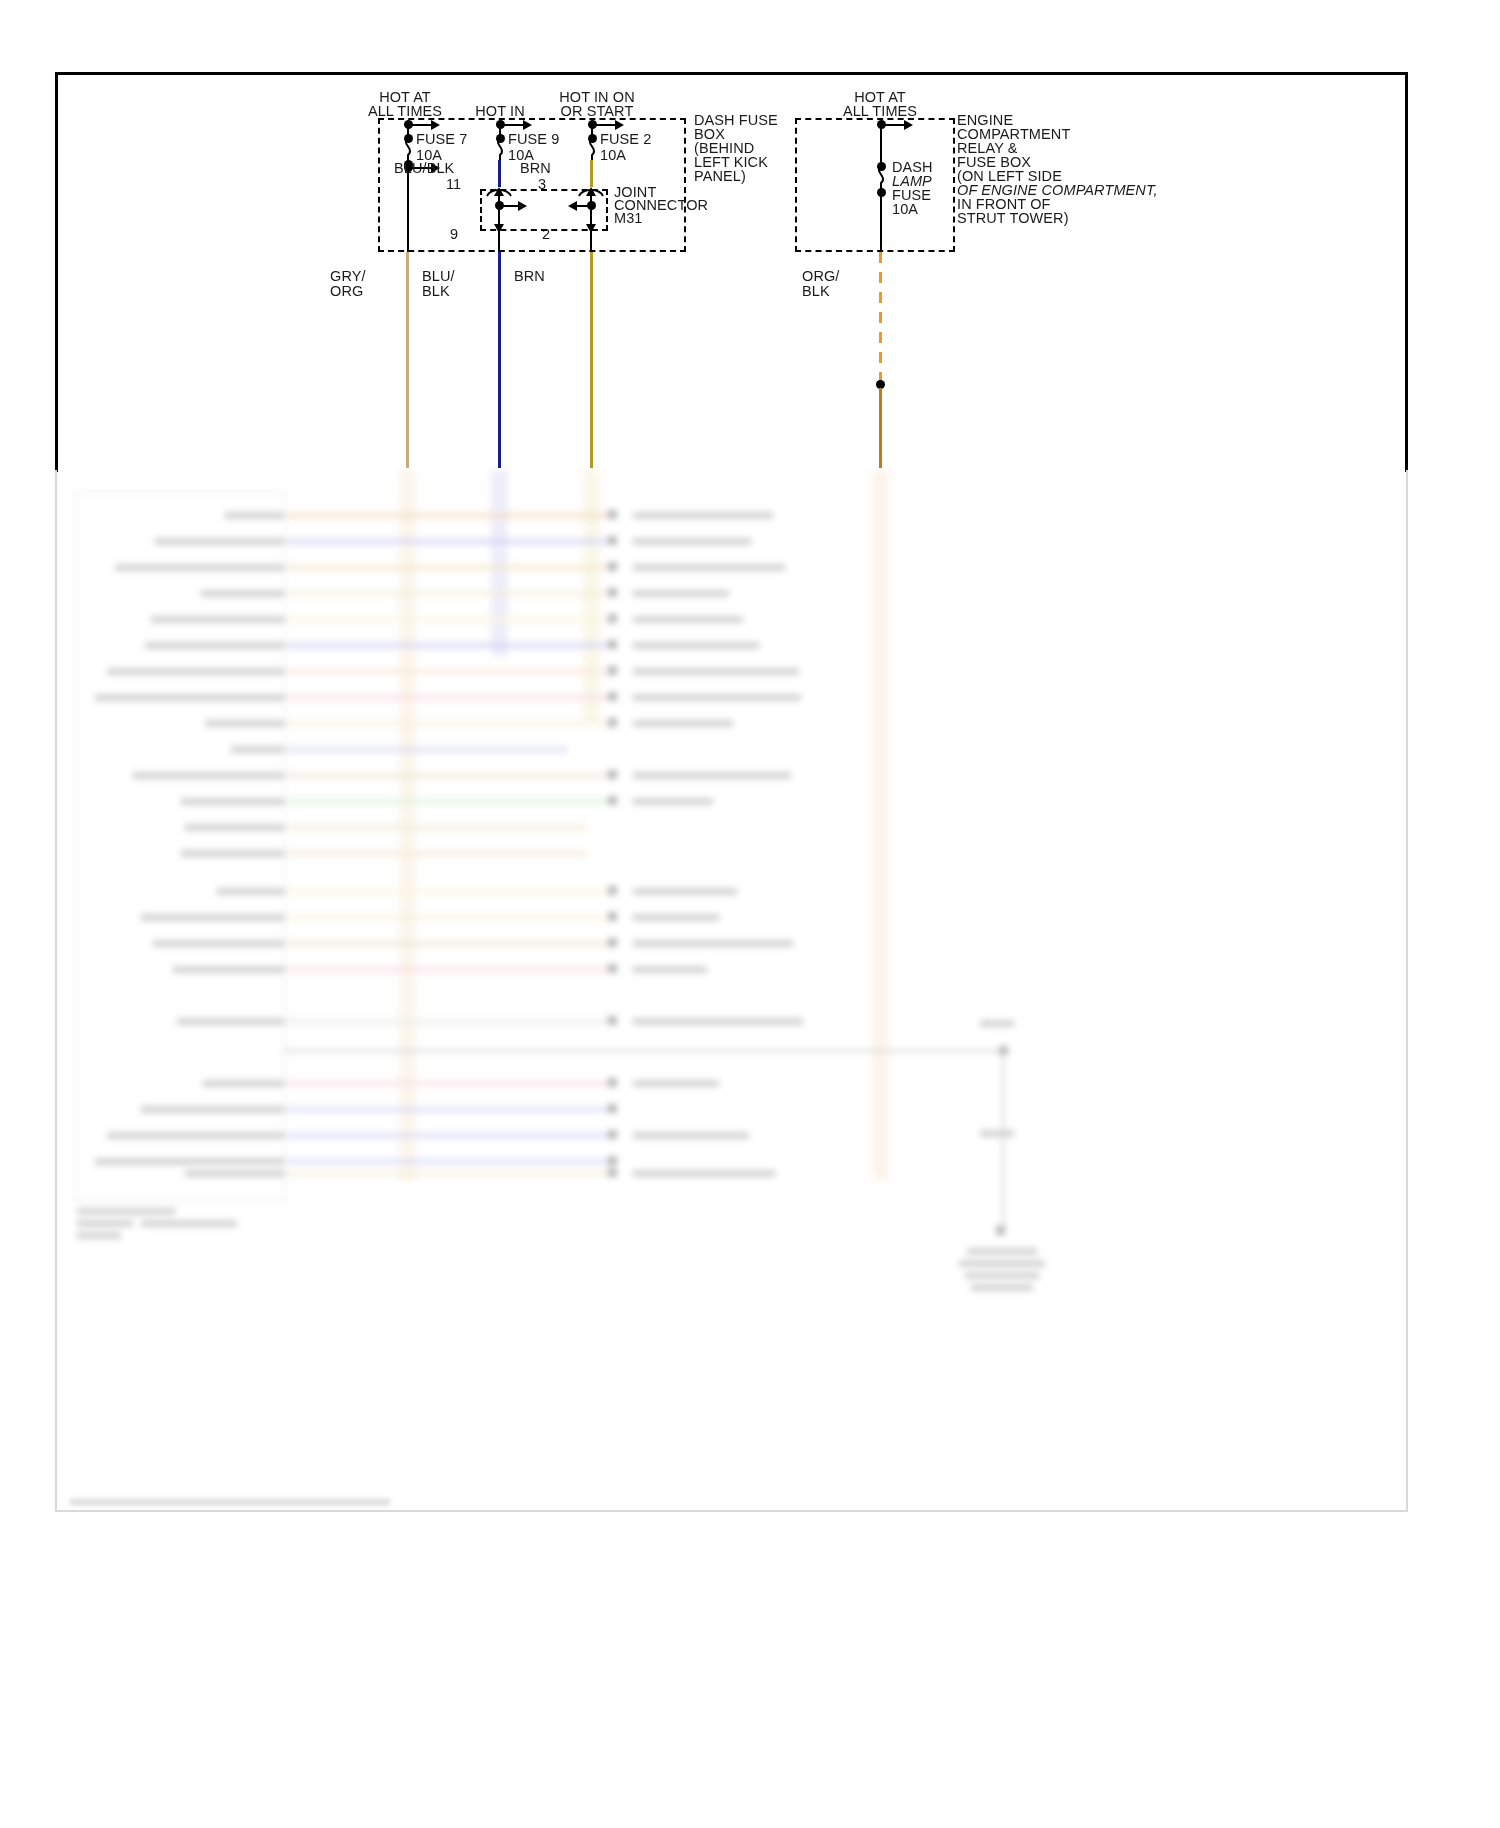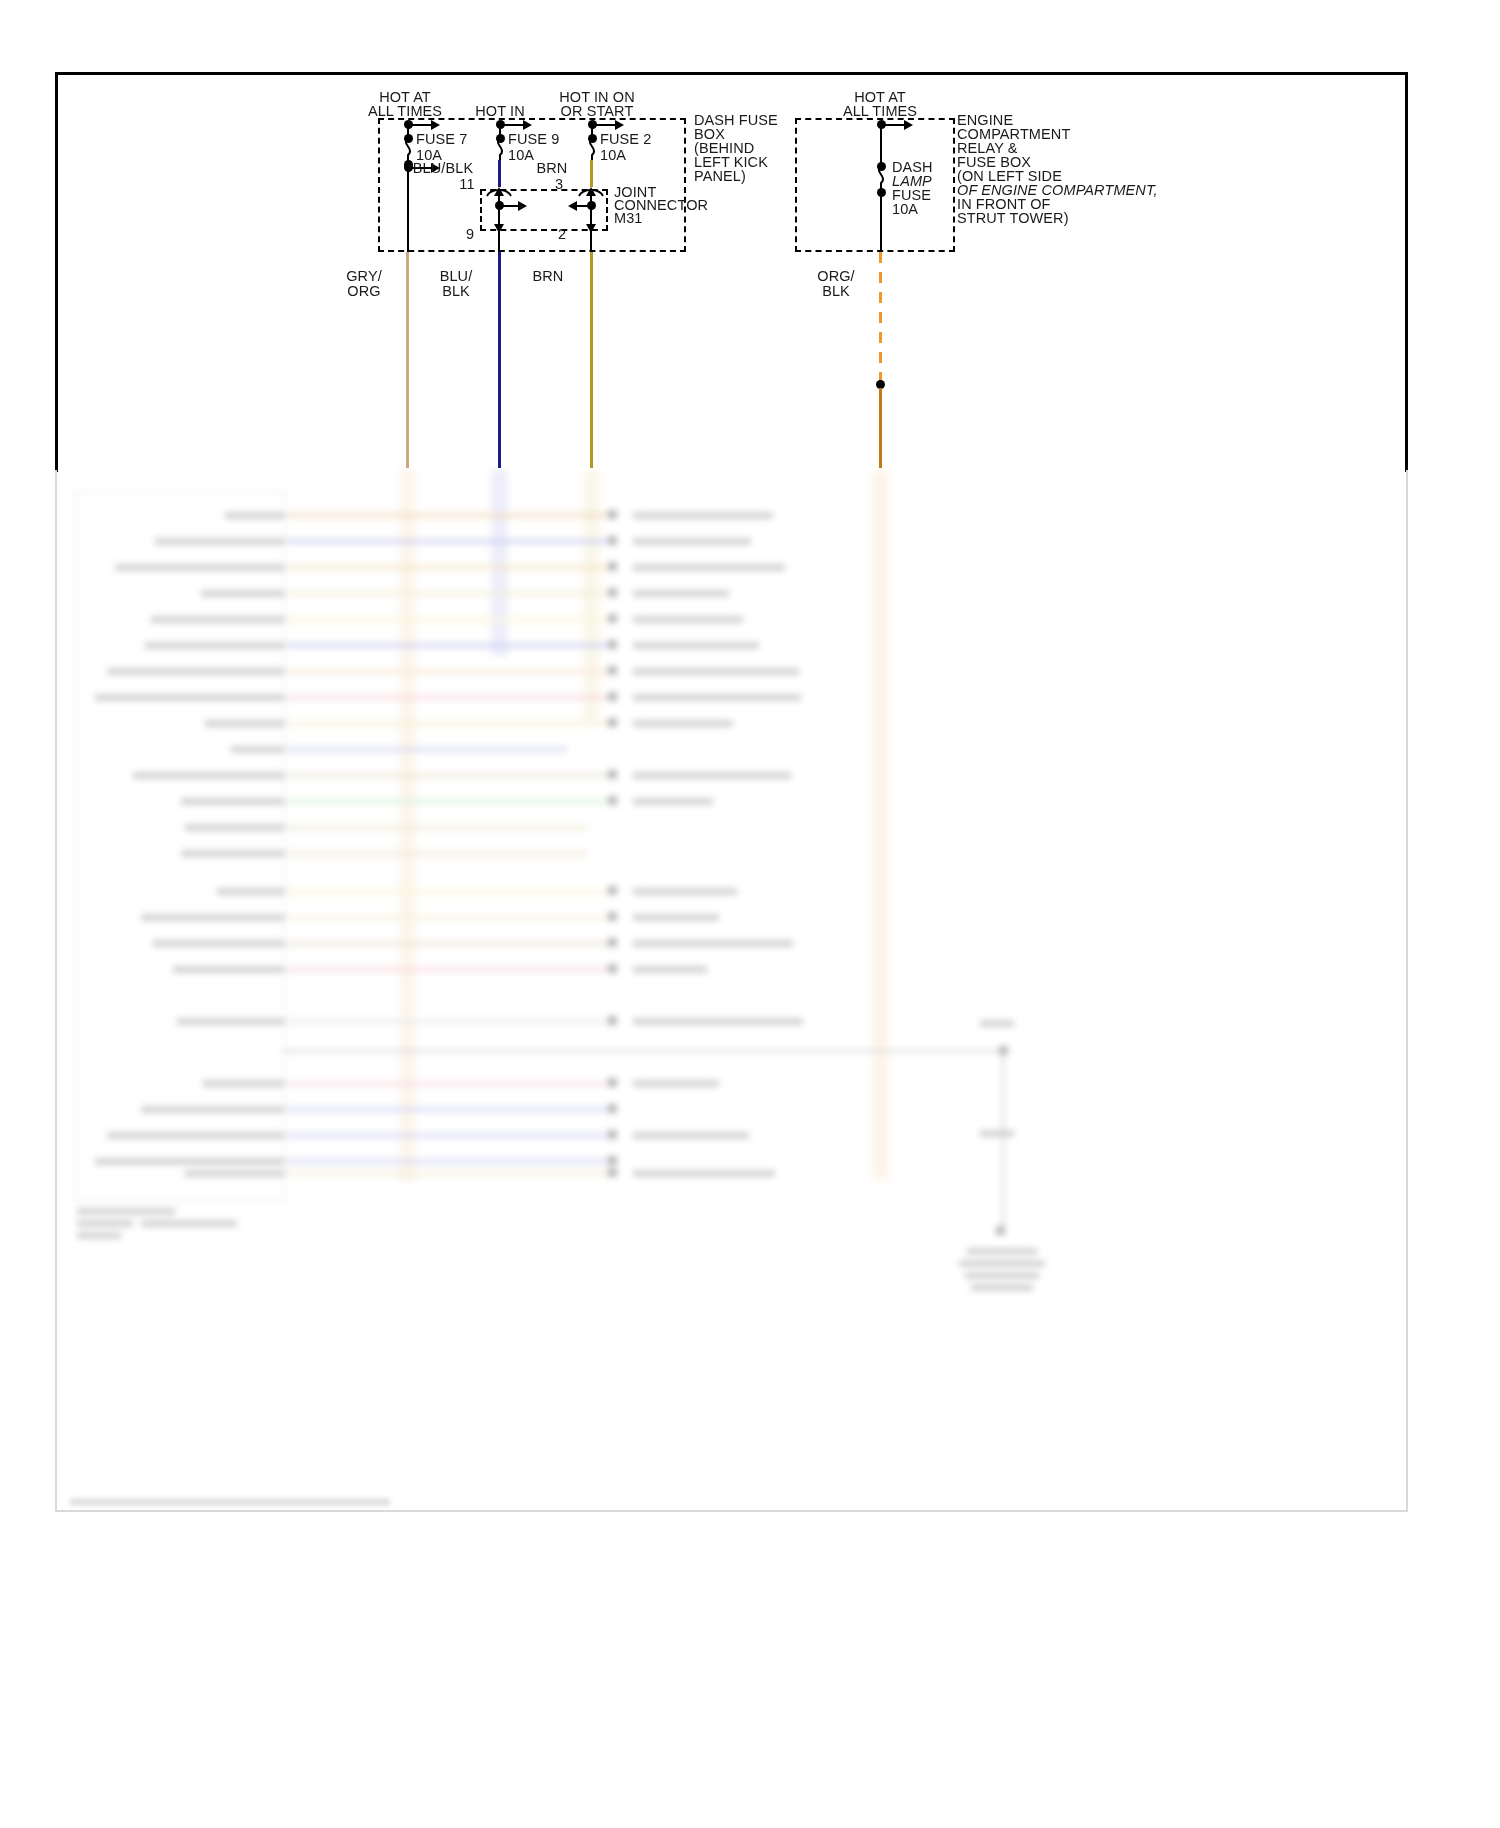--- a/index.html
+++ b/index.html
@@ -5,21 +5,21 @@
   html,body{margin:0;padding:0;background:#ffffff;}
   body{font-family:"Liberation Sans", sans-serif;}
   #page{position:relative;width:1500px;height:1828px;background:#ffffff;overflow:hidden;}
 
   
   .frame-top{position:absolute;border:3px solid #000;border-bottom:none;box-sizing:border-box;}
   .frame-bottom{position:absolute;border:2px solid #d9d9d9;border-top:none;box-sizing:border-box;}
 
   .lbl{position:absolute;font-size:14.5px;line-height:17px;color:#1a1a1a;white-space:pre;letter-spacing:.1px;}
   .lbl.c{text-align:center;}
-  .lbl.r{text-align:center;}
+  .lbl.r{text-align:left;}
 
   .vline{position:absolute;width:2px;background:#000;}
   .hline{position:absolute;height:2px;background:#000;}
 
   .dot{position:absolute;width:9px;height:9px;border-radius:50%;background:#000;}
 
   
   .dashbox{position:absolute;box-sizing:border-box;border:2px dashed #000;}
 
   

